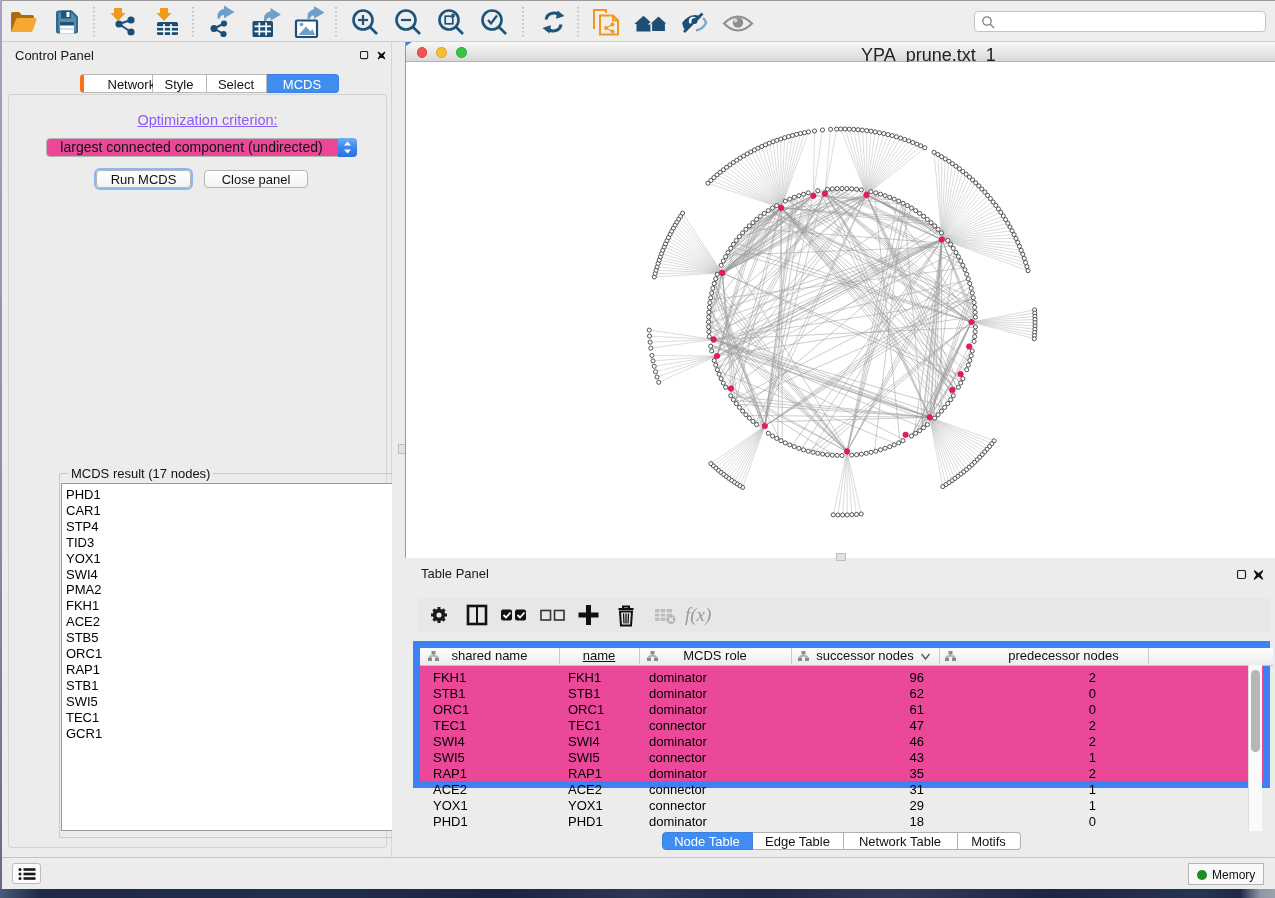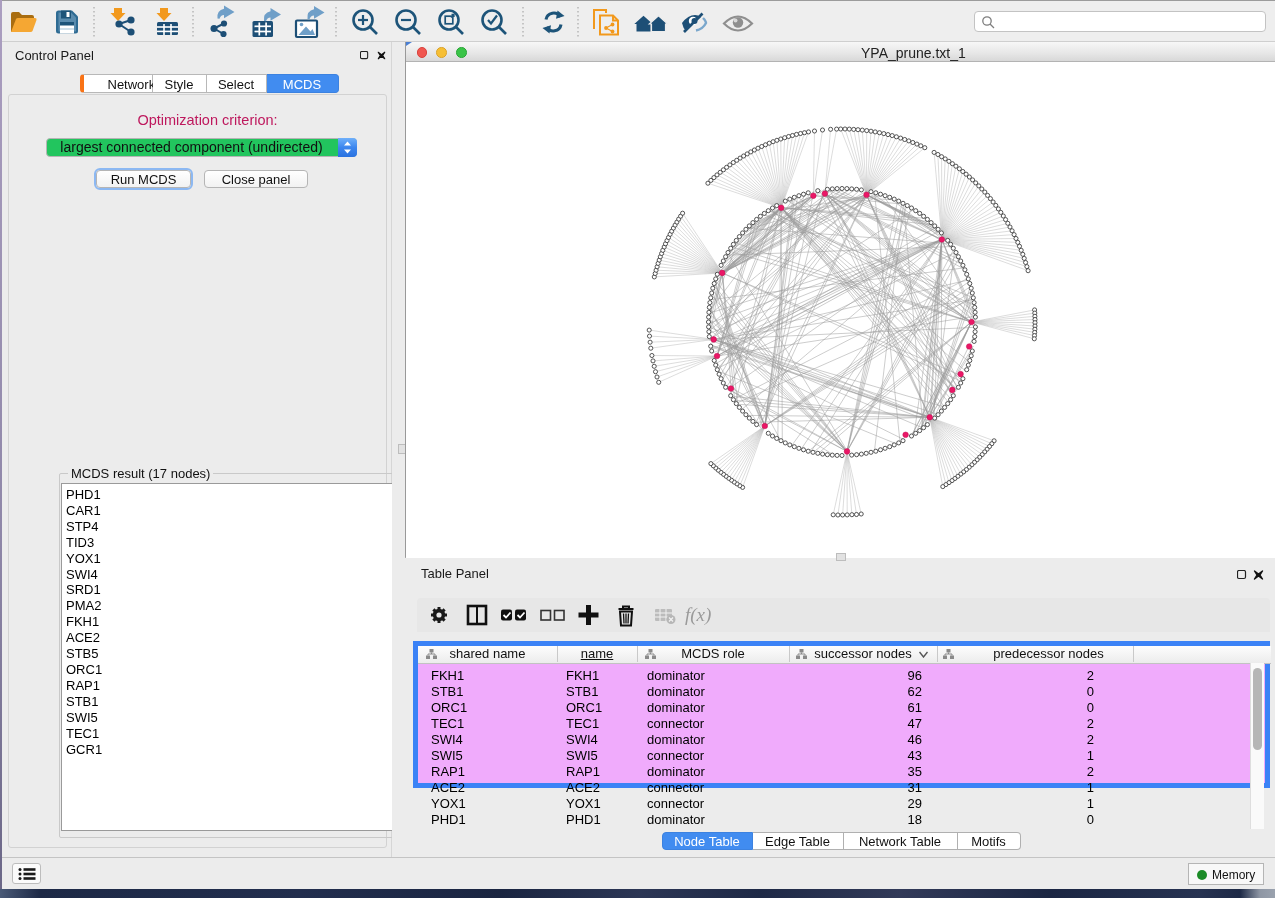--- a/index.html
+++ b/index.html
@@ -19,22 +19,22 @@
 #cpTitle{position:absolute;left:13px;top:6px;font-size:13px;color:#1a1a1a;}
 .winbtn{position:absolute;top:9px;width:9px;height:9px;}
 #tabpane{position:absolute;left:6px;top:52px;width:377px;height:752px;background:#ececec;
   border:1px solid #d2d2d2;border-radius:3px;}
 .tabrow{position:absolute;left:70.5px;top:-21px;height:21px;display:flex;}
 .tab{height:19px;line-height:19px;font-size:13px;text-align:center;box-sizing:border-box;background:#fff;
   border:1px solid #b8b8b8;border-left:none;color:#111;}
 .tab.first{border-left:4px solid #f97316;border-radius:4px 0 0 4px;padding-left:24px;}
 .tab.last{border-radius:0 4px 4px 0;}
 .tab.sel{background:#418cf0;color:#fff;border-color:#3c82e0;}
-#optlabel{position:absolute;left:10px;top:16.5px;width:377px;text-align:center;font-size:14.5px;color:#be185d;}
-#dropdown{position:absolute;left:37px;top:43px;width:311px;height:19px;background:#22c55e;
+#optlabel{position:absolute;left:10px;top:16.5px;width:377px;text-align:center;font-size:14.5px;color:#8b5cf6;text-decoration:underline;}
+#dropdown{position:absolute;left:37px;top:43px;width:311px;height:19px;background:#ec4899;
   border:1px solid #b5b5b5;border-radius:4px;box-sizing:border-box;
   font-size:14px;line-height:17.5px;text-align:center;color:#111;padding-right:20px;}
 #ddcap{position:absolute;right:-1px;top:-1px;width:19px;height:19px;border-radius:0 4px 4px 0;
   background:linear-gradient(180deg,#6fb0fa 0%,#3c86ee 50%,#2a72e0 100%);}
 .btn{position:absolute;height:18px;background:linear-gradient(180deg,#ffffff,#f2f2f2);
   border:1px solid #b5b5b5;border-radius:4px;font-size:13px;text-align:center;color:#111;
   line-height:17px;box-sizing:border-box;}
 #runbtn{left:87px;top:75px;width:95px;outline:2px solid #8cb8f2;outline-offset:0px;}
 #closebtn{left:195px;top:75px;width:104px;}
 #fieldset{position:absolute;left:8px;top:378px;width:367px;height:363px;
@@ -46,31 +46,31 @@
 #mscroll{position:absolute;right:1px;top:1px;width:12px;height:344px;background:#fafafa;border-left:1px solid #e0e0e0;}
 #mthumb{position:absolute;left:2px;top:1px;width:7px;height:72px;background:#d2d2d2;border-radius:3.5px;}
 
 #vsplit{position:absolute;left:390px;top:42px;width:13px;height:815px;background:#ececec;}
 #vgrip{position:absolute;left:396px;top:444px;width:8px;height:10px;background:#e2e2e2;border:1px solid #bdbdbd;box-sizing:border-box;}
 
 #netwin{position:absolute;left:403px;top:42px;width:870px;height:516px;background:#fff;border-left:1px solid #999;border-bottom:1px solid #b5b5b5;box-sizing:border-box;}
 #nettitle{position:absolute;left:0;top:0;width:870px;height:20px;
   background:linear-gradient(180deg,#f7f7f7 0%,#e8e8e8 55%,#d8d8d8 100%);
   border-bottom:1px solid #b3b3b3;box-sizing:border-box;}
-#nettitle span{position:absolute;left:435px;top:3px;font-size:14px;color:#222;}
+#nettitle span{position:absolute;left:435px;top:3px;font-size:18px;color:#222;}
 .light{position:absolute;top:5px;width:10.5px;height:10.5px;border-radius:50%;box-sizing:border-box;}
 #netcanvas{position:absolute;left:0;top:20px;width:870px;height:496px;background:#fff;overflow:hidden;}
 
 #hsplit{position:absolute;left:403px;top:558px;width:870px;height:5px;background:#ececec;}
 #hgrip{position:absolute;left:834px;top:553px;width:10px;height:8px;background:#e2e2e2;border:1px solid #bdbdbd;box-sizing:border-box;}
 
 #tpanel{position:absolute;left:403px;top:563px;width:870px;height:294px;background:#ececec;}
 #tpTitle{position:absolute;left:16px;top:3px;font-size:13px;color:#1a1a1a;}
 #ttoolbar{position:absolute;left:12px;top:35px;width:853px;height:34px;background:#e7e7e7;border-radius:4px 4px 0 0;}
-#tableWrap{position:absolute;left:8px;top:78px;width:857px;height:147px;background:#f0abfc;border:5px solid #3b82f6;box-sizing:border-box;}
+#tableWrap{position:absolute;left:8px;top:78px;width:857px;height:147px;background:#ec4899;border:7px solid #3b82f6;box-sizing:border-box;}
 #thead{position:absolute;left:0;top:0;width:853px;height:17px;background:linear-gradient(180deg,#fdfdfd,#ececec);border-bottom:1px solid #c2c2c2;}
 .hcell{position:absolute;top:0;height:16px;border-right:1px solid #c9c9c9;font-size:13px;color:#111;text-align:center;}
 .hicon{position:absolute;top:3px;width:11px;height:10px;}
 .trow{position:absolute;left:0;width:853px;height:16px;font-size:13px;color:#000;}
 .c1{position:absolute;left:13px;top:1px;}
 .c2{position:absolute;left:148px;top:1px;}
 .c3{position:absolute;left:229px;top:1px;}
 .c4{position:absolute;left:419px;width:85px;top:1px;text-align:right;}
 .c5{position:absolute;left:589px;width:87px;top:1px;text-align:right;}
 #tscroll{position:absolute;right:1px;top:17px;width:13px;height:166px;background:#fafafa;border-left:1px solid #dedede;}
@@ -251,21 +251,20 @@
   <div class="btn" id="closebtn">Close panel</div>
   <div id="fieldset">
     <div id="fslabel">MCDS result (17 nodes)</div>
     <div id="mlist">
       <div style="padding-top:3px">PHD1</div>
             <div>CAR1</div>
             <div>STP4</div>
             <div>TID3</div>
             <div>YOX1</div>
             <div>SWI4</div>
-            <div>SRD1</div>
             <div>PMA2</div>
             <div>FKH1</div>
             <div>ACE2</div>
             <div>STB5</div>
             <div>ORC1</div>
             <div>RAP1</div>
             <div>STB1</div>
             <div>SWI5</div>
             <div>TEC1</div>
             <div>GCR1</div>
@@ -1115,21 +1114,21 @@
 
 <text x="268" y="23" font-family="Liberation Serif,serif" font-style="italic" font-size="19" fill="#9a9a9a">f(x)</text>
 </svg>
 </div>
 <div id="tableWrap">
 <div id="thead">
   <div class="hcell" style="left:0;width:139px;">shared name</div>
   <div class="hcell" style="left:139px;width:80px;text-decoration:underline;">name</div>
   <div class="hcell" style="left:219px;width:152px;">MCDS role</div>
   <div class="hcell" style="left:371px;width:148px;">successor nodes</div>
-  <div class="hcell" style="left:546px;width:169px;">predecessor nodes</div>
+  <div class="hcell" style="left:519px;width:169px;padding-left:40px;">predecessor nodes</div>
   <div class="hcell" style="left:688px;width:164px;border-right:none;"></div>
   <svg class="hicon" style="left:8px" viewBox="0 0 11 10">
             <g fill="#8a8a8a">
               <rect x="3.5" y="0" width="4" height="3.5"></rect>
               <rect x="0" y="6.5" width="4" height="3.5"></rect>
               <rect x="7" y="6.5" width="4" height="3.5"></rect>
             </g>
             <path d="M5.5 3.5 L5.5 5 M2 6.5 L2 5 L9 5 L9 6.5" stroke="#8a8a8a" fill="none"></path>
           </svg>
   <svg class="hicon" style="left:227px" viewBox="0 0 11 10">

